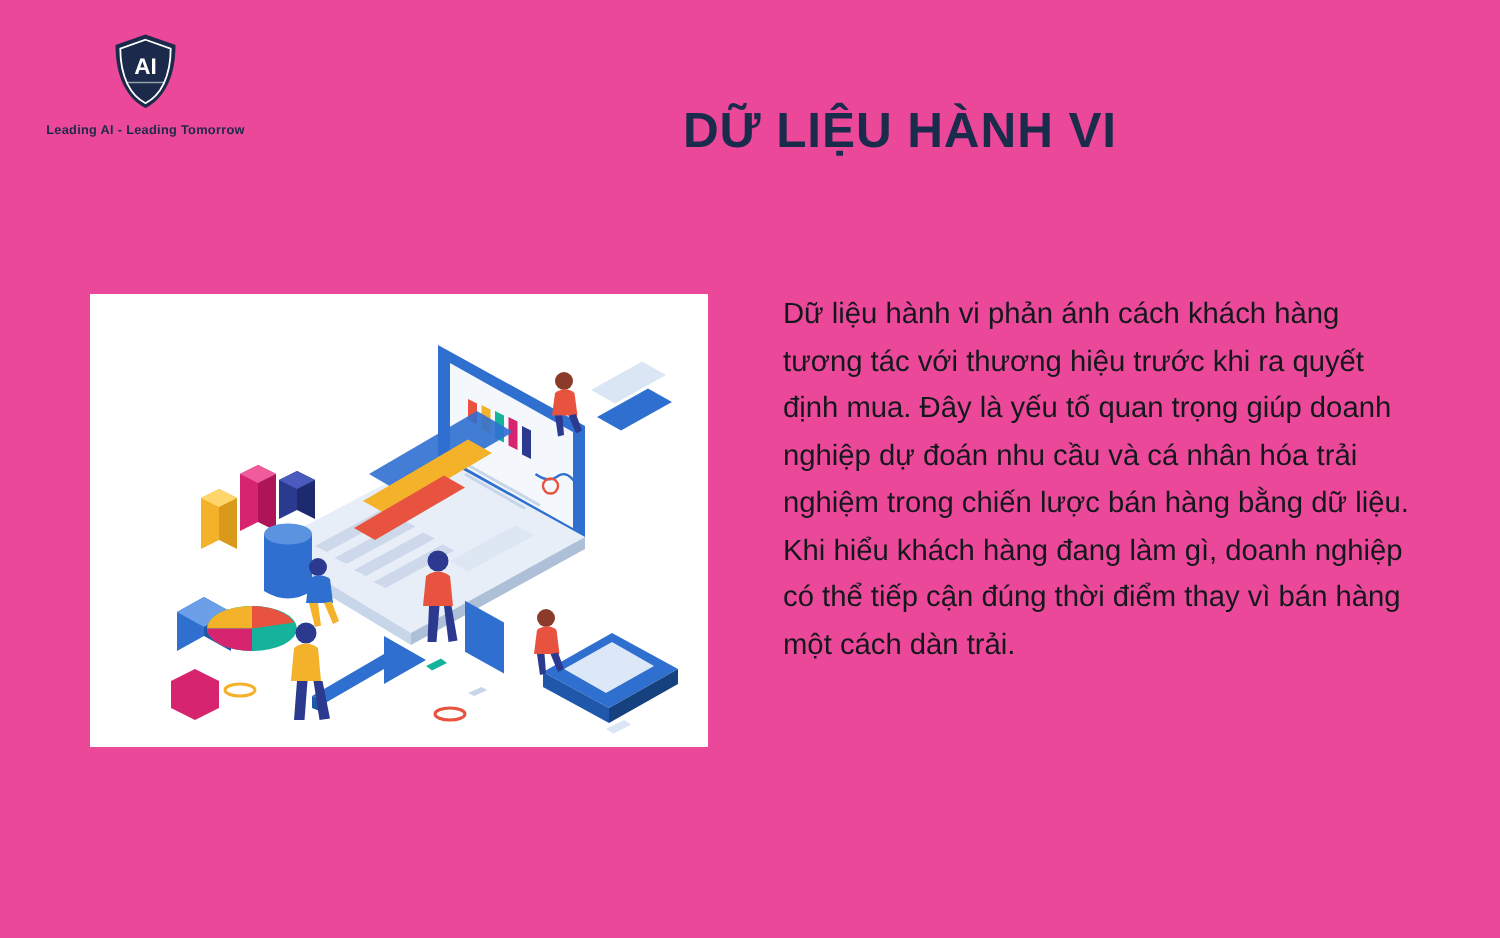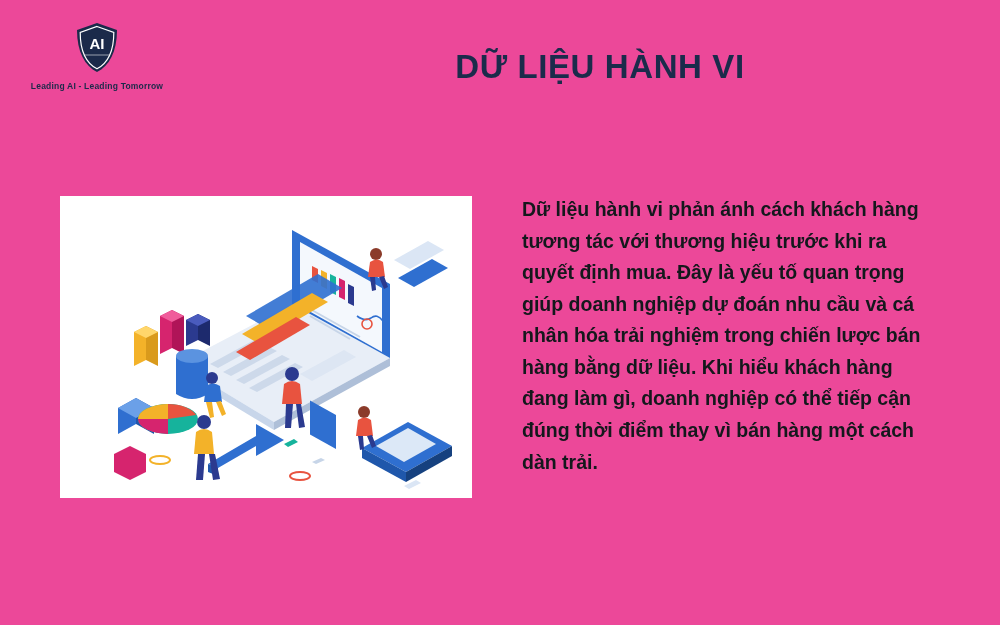--- a/index.html
+++ b/index.html
@@ -49,21 +49,21 @@
     font-weight: bold;
     letter-spacing: 0.2px;
     color: #1b2a4a;
     font-family: "Liberation Sans", sans-serif;
   }
 
   
   .title-wrap {
     position: absolute;
     left: 230px;
-    top: 44px;
+    top: 64px;
     width: 740px;
     text-align: center;
   }
   .title-line {
     font-size: 33px;
     font-weight: bold;
     color: #1b2b4b;
     letter-spacing: 0.6px;
     line-height: 1.42;
     font-family: "Liberation Sans", sans-serif;
@@ -85,21 +85,20 @@
   .body-text {
     position: absolute;
     left: 522px;
     top: 194px;
     width: 420px;
     font-size: 19.5px;
     line-height: 1.62;
     color: #14181c;
     font-family: "Liberation Sans", sans-serif;
     text-align: left;
-    font-weight: bold;
   }
 </style>
 </head>
 <body>
 
 <div class="slide">
 
   <div class="logo-block">
     <div class="shield">
       <svg width="44" height="52" viewBox="0 0 44 52">

